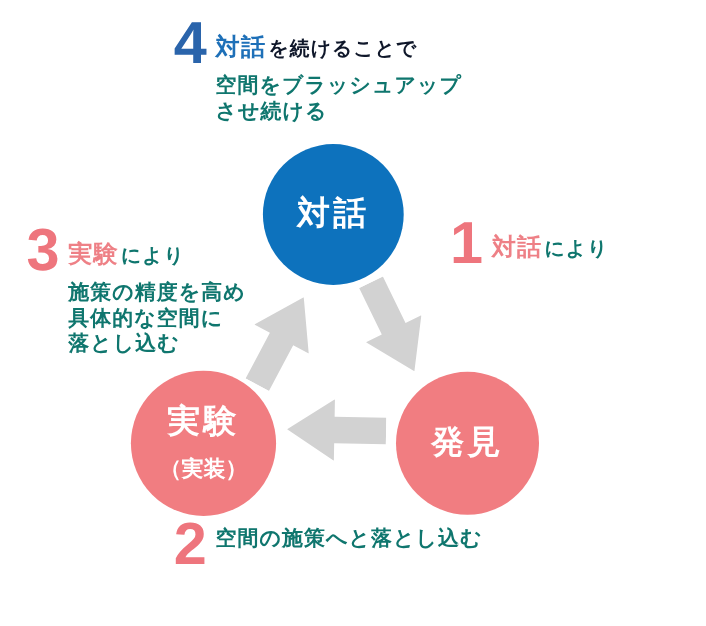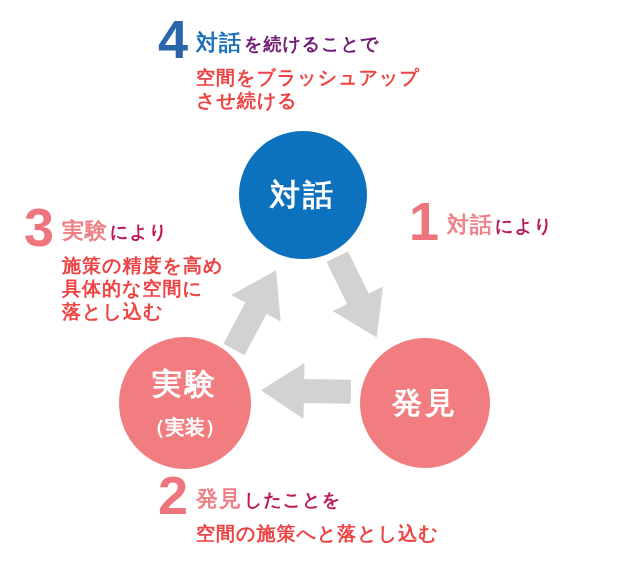--- a/index.html
+++ b/index.html
@@ -11,29 +11,29 @@
   .step{position:absolute;display:flex;align-items:flex-start;}
   .step .num{
     font-size:54px;font-weight:700;line-height:46px;width:38px;flex:none;
     letter-spacing:-1px;
   }
   .step .content{display:flex;flex-direction:column;}
   .step .headline{margin-top:12px;line-height:30px;white-space:nowrap;}
   .step .kw{font-size:22px;font-weight:700;letter-spacing:1px;}
   .step .sfx{font-size:18px;font-weight:700;margin-left:2px;letter-spacing:1px;}
   .step .desc{
-    margin-top:6px;font-size:19px;line-height:23px;color:#ef4444;
+    margin-top:6px;font-size:19px;line-height:23px;color:#0f766e;
     font-weight:600;letter-spacing:1px;white-space:nowrap;
   }
   .step.blue .num{color:#2a64ab;}
   .step.blue .kw{color:#1e70b8;}
-  .step.blue .sfx{color:#701a75;}
+  .step.blue .sfx{color:#0f172a;}
   .step.pink .num{color:#ee757d;}
   .step.pink .kw{color:#ee8086;}
-  .step.pink .sfx{color:#be185d;}
+  .step.pink .sfx{color:#0f766e;}
   #step4{left:158px;top:16px;}
   #step1{left:409px;top:198px;}
   #step3{left:24px;top:204px;}
   #step2{left:158px;top:472px;}
   
   .circle{
     position:absolute;border-radius:50%;display:flex;flex-direction:column;
     align-items:center;justify-content:center;color:#ffffff;font-weight:700;
     text-align:center;
   }
@@ -86,23 +86,20 @@
         <div>施策の精度を高め</div>
         <div>具体的な空間に</div>
         <div>落とし込む</div>
       </div>
     </div>
   </div>
 
   <div class="step pink" id="step2">
     <div class="num">2</div>
     <div class="content">
-      <div class="headline">
-        <span class="kw">発見</span><span class="sfx">したことを</span>
-      </div>
       <div class="desc">
         <div>空間の施策へと落とし込む</div>
       </div>
     </div>
   </div>
 
   <div class="arrow" id="arrow-dia-dis">
     <svg viewBox="0 0 90 56" xmlns="http://www.w3.org/2000/svg">
       <polygon points="0,16 47,16 47,0 90,28 47,56 47,40 0,40" fill="#d2d2d2"></polygon>
     </svg>

